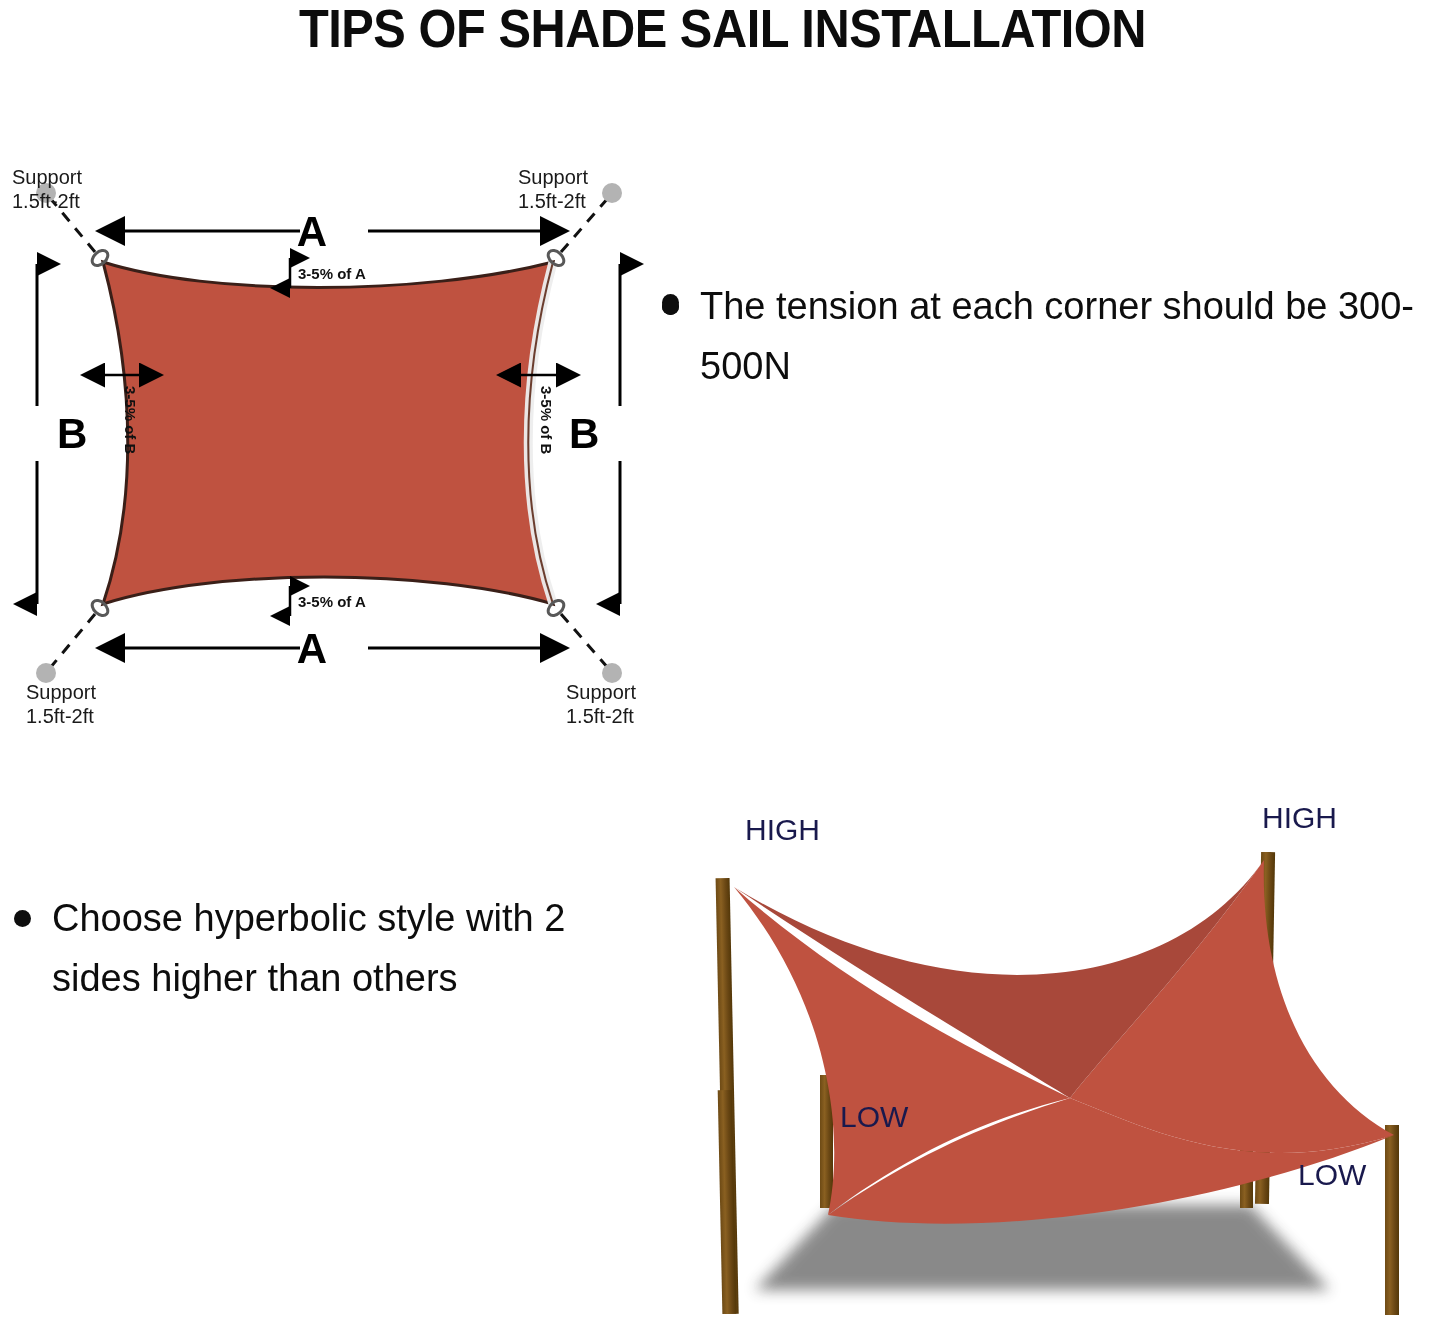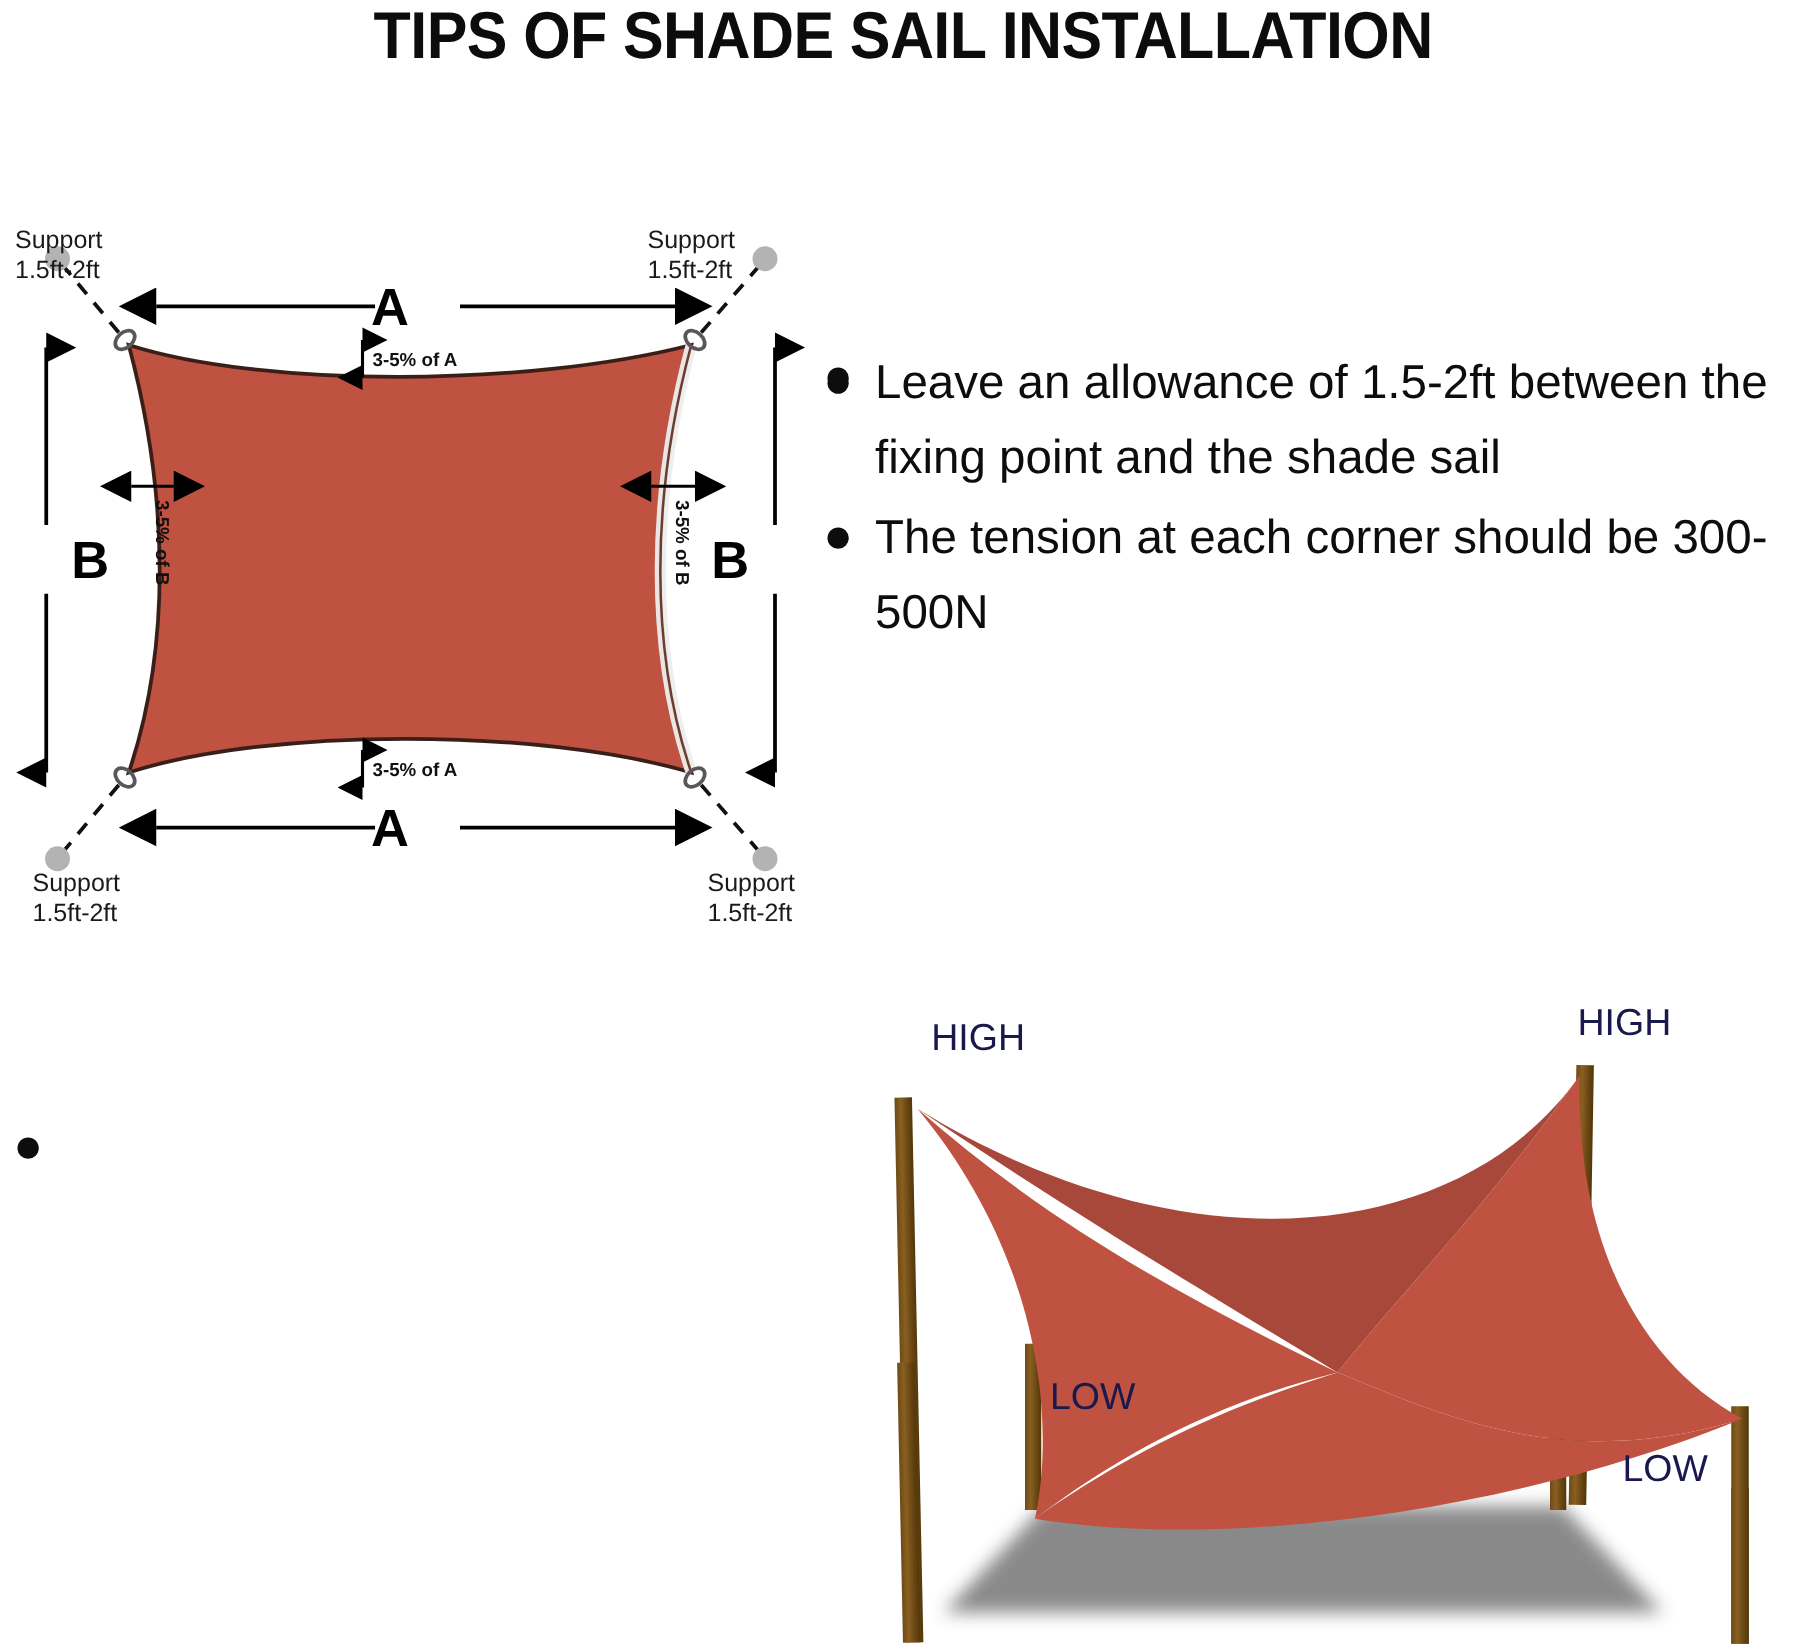--- a/index.html
+++ b/index.html
@@ -31,21 +31,21 @@
     transform: scaleX(0.92);
     transform-origin: center top;
     color: #0c0c0c;
     white-space: nowrap;
   }
 
   
   #rect-diagram {
     position: absolute;
     left: 0px;
-    top: 150px;
+    top: 136px;
     width: 680px;
     height: 600px;
     text-align: center;
   }
   #rect-diagram svg { display: block; }
 
   .dim-label {
     font-family: "Liberation Sans", sans-serif;
     font-weight: bold;
     font-size: 42px;
@@ -232,31 +232,31 @@
     </g>
   </svg>
 </div>
 
 <ul class="bullet-list" id="tips-right">
   <li>
     <span class="dot"></span>
   </li>
   <li>
     <span class="dot"></span>
-    <span>Leave an allowance of 1.5-2ft between the fixing point and the shade sail</span>
   </li>
   <li>
     <span class="dot"></span>
     <span>The tension at each corner should be 300-500N</span>
   </li>
 </ul>
 
 <ul class="bullet-list" id="tips-left">
   <li>
     <span class="dot"></span>
+    <span>Choose hyperbolic style with 2 sides higher than others</span>
   </li>
 </ul>
 
 <div id="hyper-diagram">
   <svg width="795" height="529" viewBox="0 0 795 529" xmlns="http://www.w3.org/2000/svg">
     <defs>
       <linearGradient id="poleGrad" x1="0" y1="0" x2="1" y2="0">
         <stop offset="0%" stop-color="#6d4a15"></stop>
         <stop offset="35%" stop-color="#8a6021"></stop>
         <stop offset="70%" stop-color="#6a4714"></stop>

